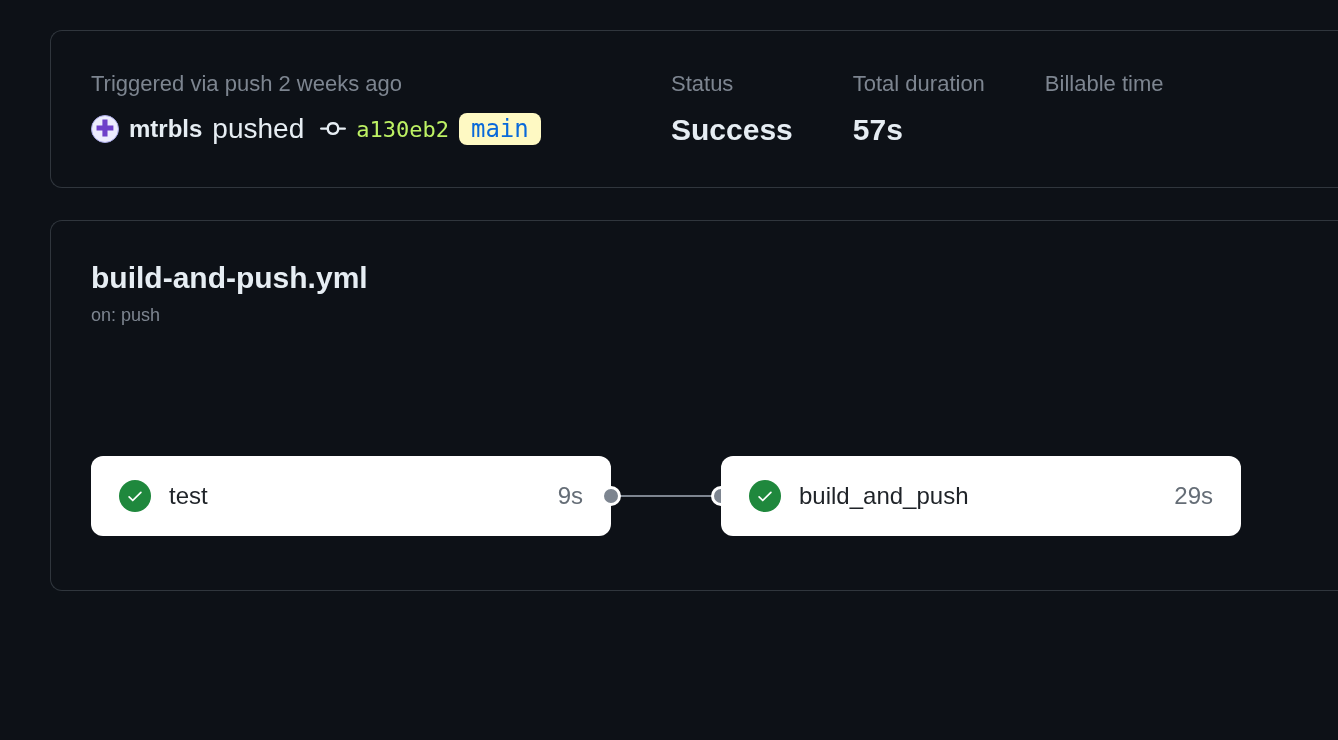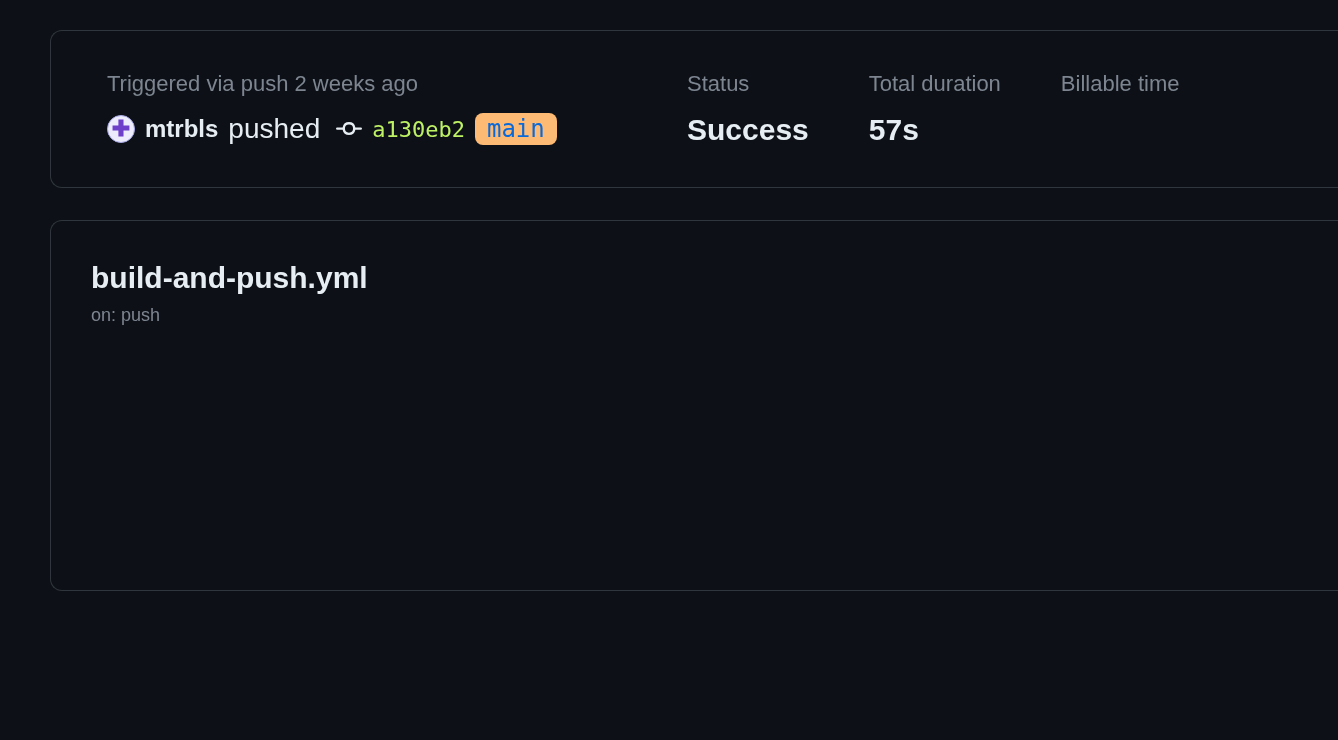--- a/index.html
+++ b/index.html
@@ -13,21 +13,21 @@
   padding: 30px 0 30px 50px;
 }
 .card {
   border: 1px solid #30363d;
   border-radius: 12px;
   border-right: none;
   border-top-right-radius: 0;
   border-bottom-right-radius: 0;
 }
 .summary-card {
-  padding: 40px 56px;
+  padding: 40px 40px;
   display: flex;
   gap: 60px;
   margin-bottom: 32px;
 }
 .summary-col {
   display: flex;
   flex-direction: column;
   gap: 16px;
 }
 .summary-col.trigger { flex: 0 0 auto; width: 520px; }
@@ -74,21 +74,21 @@
   display: inline-flex;
   align-items: center;
   margin-left: 6px;
 }
 .commit-sha {
   font-family: ui-monospace, SFMono-Regular, Menlo, monospace;
   font-size: 22px;
   color: #bef264;
 }
 .branch-badge {
-  background: #fdba74;
+  background: #fef9c3;
   color: #0969da;
   font-family: ui-monospace, SFMono-Regular, Menlo, monospace;
   font-size: 24px;
   padding: 2px 12px;
   border-radius: 8px;
   font-weight: 500;
 }
 .workflow-card {
   padding: 40px;
   height: 371px;
@@ -186,13 +186,34 @@
     <div class="value">57s</div>
   </div>
   <div class="summary-col">
     <div class="label">Billable time</div>
   </div>
 </div>
 
 <div class="card workflow-card">
   <div class="workflow-title">build-and-push.yml</div>
   <div class="workflow-trigger">on: push</div>
+  <div class="jobs-graph">
+    <div class="job-node">
+      <span class="check-icon">
+        <svg width="18" height="18" viewBox="0 0 16 16" fill="#ffffff">
+            <path d="M13.78 4.22a.75.75 0 0 1 0 1.06l-7.25 7.25a.75.75 0 0 1-1.06 0L2.22 9.28a.751.751 0 0 1 1.06-1.06L6 10.94l6.72-6.72a.75.75 0 0 1 1.06 0Z"></path>
+          </svg>
+      </span>
+      <span class="job-name">test</span>
+      <span class="job-duration">9s</span>
+    </div>
+    <div class="connector"></div>
+    <div class="job-node">
+      <span class="check-icon">
+        <svg width="18" height="18" viewBox="0 0 16 16" fill="#ffffff">
+            <path d="M13.78 4.22a.75.75 0 0 1 0 1.06l-7.25 7.25a.75.75 0 0 1-1.06 0L2.22 9.28a.751.751 0 0 1 1.06-1.06L6 10.94l6.72-6.72a.75.75 0 0 1 1.06 0Z"></path>
+          </svg>
+      </span>
+      <span class="job-name">build_and_push</span>
+      <span class="job-duration">29s</span>
+    </div>
+  </div>
 </div>
 
 </body></html>

